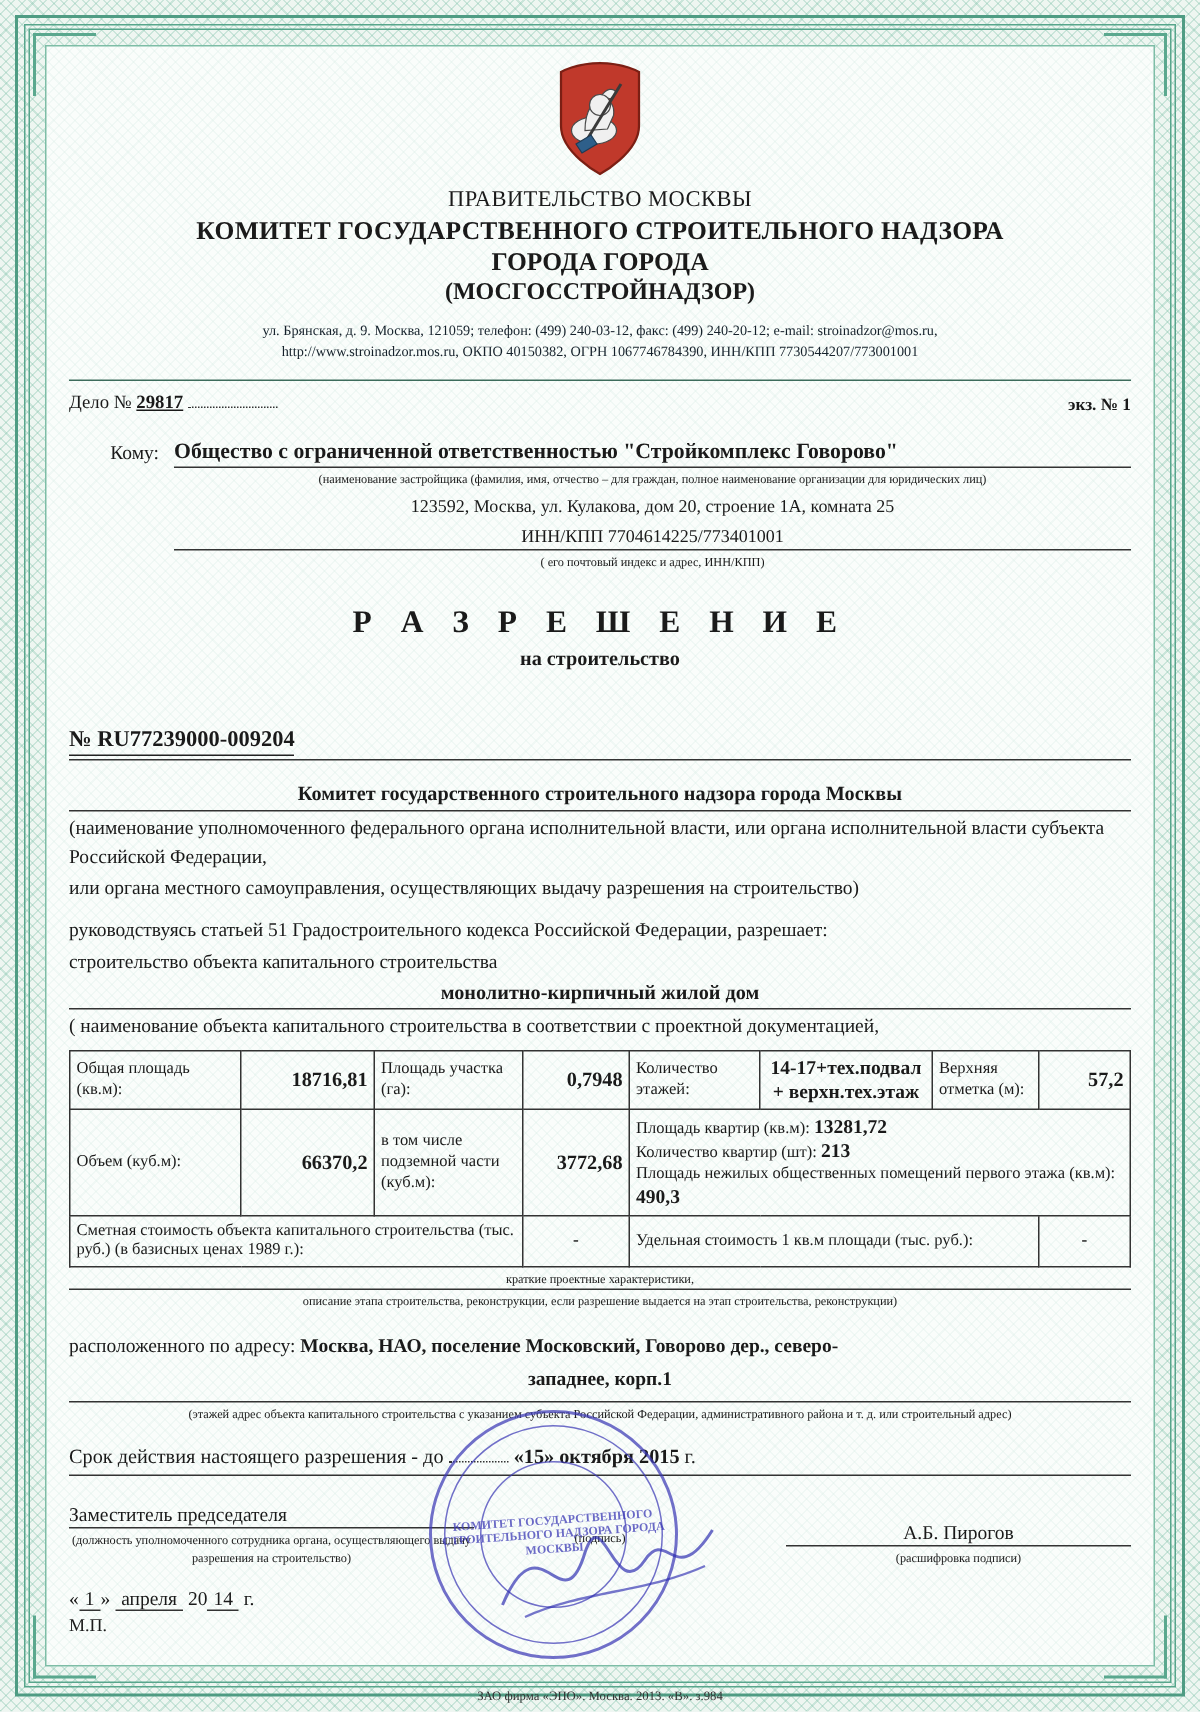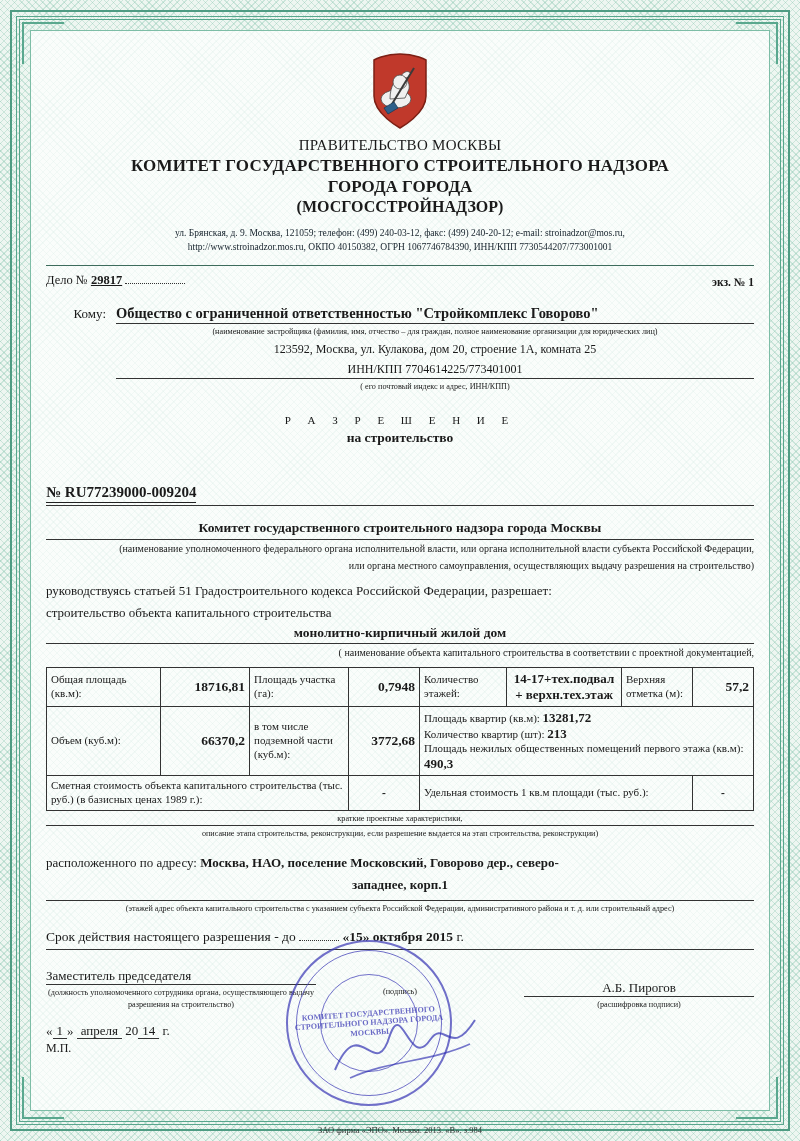--- a/index.html
+++ b/index.html
@@ -34,21 +34,21 @@
   }
   .corner{
     position:absolute;width:40px;height:40px;border:2px solid #5aa88e;
   }
   .corner.tl{left:22px;top:22px;border-right:none;border-bottom:none;}
   .corner.tr{right:22px;top:22px;border-left:none;border-bottom:none;}
   .corner.bl{left:22px;bottom:22px;border-right:none;border-top:none;}
   .corner.br{right:22px;bottom:22px;border-left:none;border-top:none;}
 
   .content{
-    position:absolute;left:46px;top:52px;width:708px;
+    position:absolute;left:46px;top:40px;width:708px;
   }
   .crest{width:100%;text-align:center;margin-bottom:6px;}
   .crest svg{display:block;margin:0 auto;}
 
   .org{text-align:center;line-height:1.25;}
   .org .l1{font-size:15px;letter-spacing:.3px;}
   .org .l2{font-size:17px;font-weight:bold;letter-spacing:.2px;}
   .org .l3{font-size:17px;font-weight:bold;}
   .org .l4{font-size:16px;font-weight:bold;}
   .contacts{text-align:center;font-size:9.5px;line-height:1.45;margin-top:10px;color:#15212b;}
@@ -62,30 +62,30 @@
 
   .to-block{margin-top:16px;display:flex;gap:10px;}
   .to-label{font-size:13px;padding-top:2px;width:60px;text-align:right;}
   .to-body{flex:1;}
   .to-name{font-size:14.5px;font-weight:bold;line-height:1.3;}
   .underline-box{border-bottom:1px solid #333;}
   .caption{font-size:8.2px;text-align:center;line-height:1.35;padding:2px 0 0;}
   .addr{font-size:12px;text-align:center;line-height:1.4;padding-top:4px;}
 
   .title{margin-top:22px;text-align:center;}
-  .title .t1{font-size:11px;font-weight:normal;letter-spacing:7px;}
+  .title .t1{font-size:21px;font-weight:bold;letter-spacing:7px;}
   .title .t2{font-size:13.5px;font-weight:bold;margin-top:4px;}
 
   .permno{margin-top:20px;font-size:15px;font-weight:bold;border-bottom:1px solid #222;display:inline-block;padding-bottom:1px;}
   .permno-wrap{margin-top:18px;}
   .hr-full{border-bottom:1px solid #333;margin-top:2px;}
 
   .authority{margin-top:14px;text-align:center;font-size:13.5px;font-weight:bold;}
   .authority-line{border-bottom:1px solid #333;margin-top:3px;}
-  .micro{font-size:10px;text-align:right;line-height:1.45;padding-top:2px;}
+  .micro{font-size:13px;text-align:left;line-height:1.45;padding-top:2px;}
 
   .para{font-size:13px;margin-top:8px;text-align:justify;line-height:1.5;}
   .center-b{text-align:center;font-weight:bold;font-size:13.5px;margin-top:3px;}
 
   table.specs{width:100%;border-collapse:collapse;margin-top:6px;font-size:11.5px;}
   table.specs td{border:1px solid #333;padding:3px 4px;vertical-align:middle;}
   .lbl{font-size:11px;line-height:1.25;}
   .val{font-weight:bold;font-size:13.5px;text-align:right;white-space:nowrap;}
   .val-c{font-weight:bold;font-size:13px;text-align:center;}
   .center-dash{text-align:center;font-weight:bold;}

